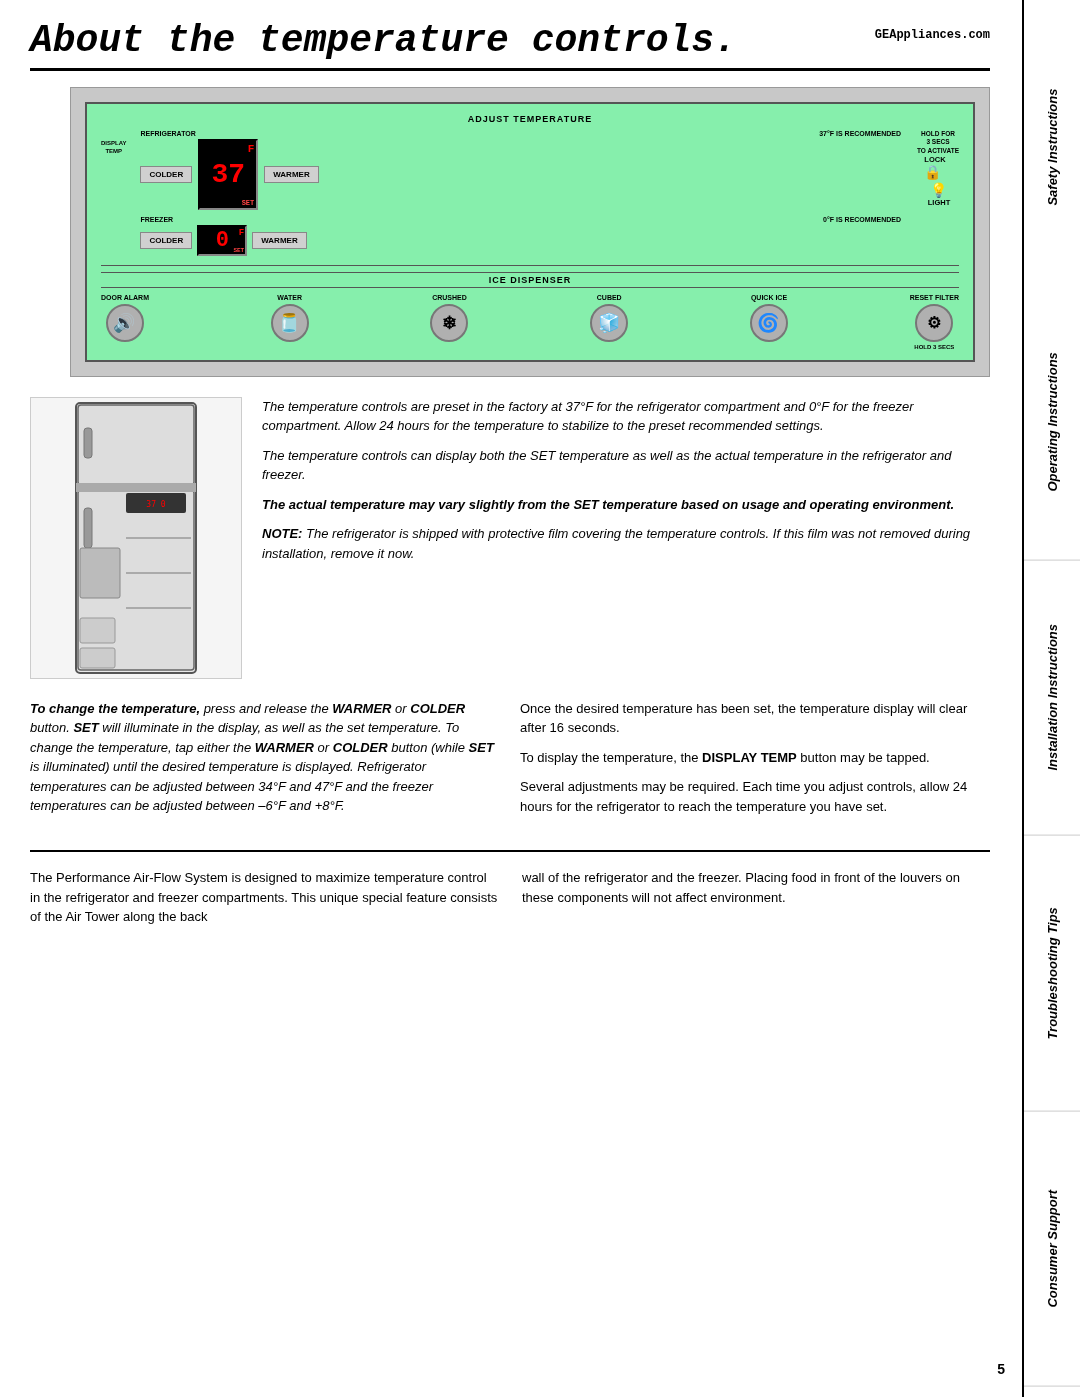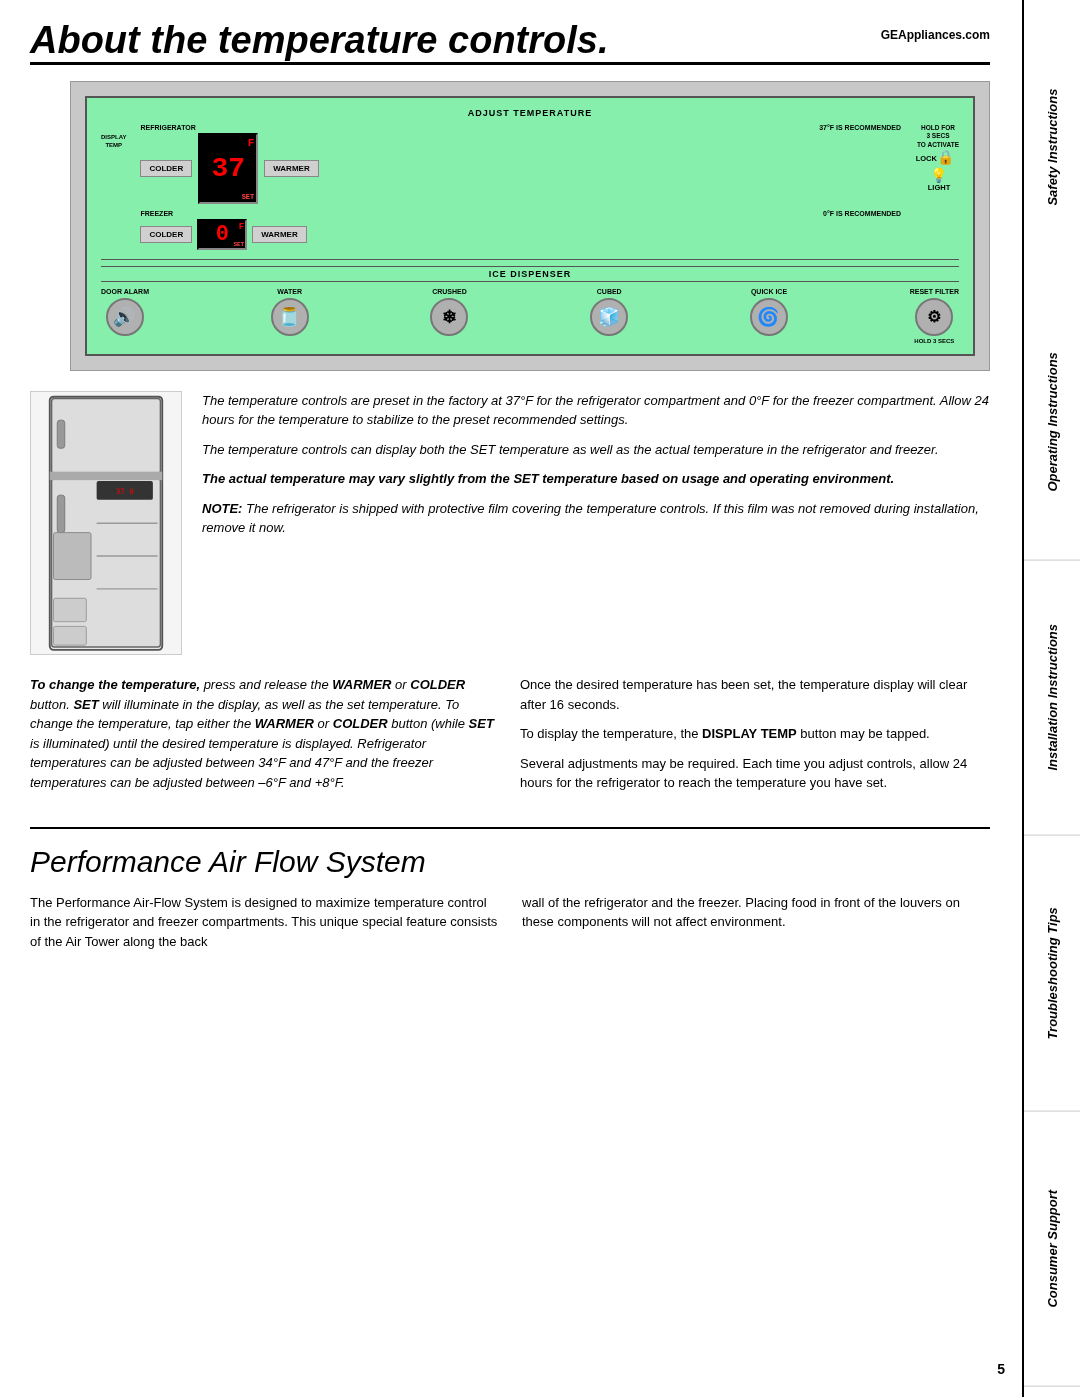--- a/index.html
+++ b/index.html
@@ -49,21 +49,23 @@
       margin-right: 60px;
       padding: 20px 30px 30px 30px;
     }
 
     
     .page-header {
       display: flex;
       justify-content: space-between;
       align-items: flex-start;
       border-bottom: 3px solid #000;
+      padding-bottom: 6px;
       margin-bottom: 16px;
+      font-family: Liberation Mono, monospace;
     }
     .page-title {
       font-size: 38px;
       font-style: italic;
       font-weight: bold;
       color: #000;
       line-height: 1.1;
     }
     .website {
       font-size: 12px;
@@ -144,22 +146,21 @@
       font-weight: bold;
       color: #000;
       text-align: center;
       line-height: 1.3;
       margin-left: auto;
       padding-left: 8px;
     }
 
     .lock-section {
       display: flex;
-      flex-direction: row;
-      align-items: center;
+      flex-direction: column;
       font-size: 7.5px;
       font-weight: bold;
       margin-left: 2px;
     }
     .lock-icon {
       font-size: 14px;
       margin-bottom: 2px;
     }
 
     .display-temp-btn {
@@ -258,21 +259,21 @@
       text-transform: uppercase;
     }
 
     
     .content-with-image {
       display: flex;
       gap: 20px;
       margin-bottom: 20px;
     }
     .fridge-image {
-      width: 152px;
+      width: 212px;
       flex-shrink: 0;
       border: 1px solid #ccc;
       background: #f5f5f5;
       display: flex;
       align-items: center;
       justify-content: center;
       min-height: 260px;
     }
     .fridge-svg { width: 160px; }
     .text-content {
@@ -564,21 +565,20 @@
       <p>Once the desired temperature has been set, the temperature display will clear after 16 seconds.</p>
       <p>
         To display the temperature, the <strong>DISPLAY TEMP</strong> button may be tapped.
       </p>
       <p>Several adjustments may be required. Each time you adjust controls, allow 24 hours for the refrigerator to reach the temperature you have set.</p>
     </div>
   </div>
 
   <hr class="section-divider">
 
-  <h2 class="section-title-italic">Performance Air Flow System</h2>
   <div class="two-col-bottom">
     <div class="col-bottom-left">
       <p>The Performance Air-Flow System is designed to maximize temperature control in the refrigerator and freezer compartments. This unique special feature consists of the Air Tower along the back</p>
     </div>
     <div class="col-bottom-right">
       <p>wall of the refrigerator and the freezer. Placing food in front of the louvers on these components will not affect environment.</p>
     </div>
   </div>
 
 </div>

